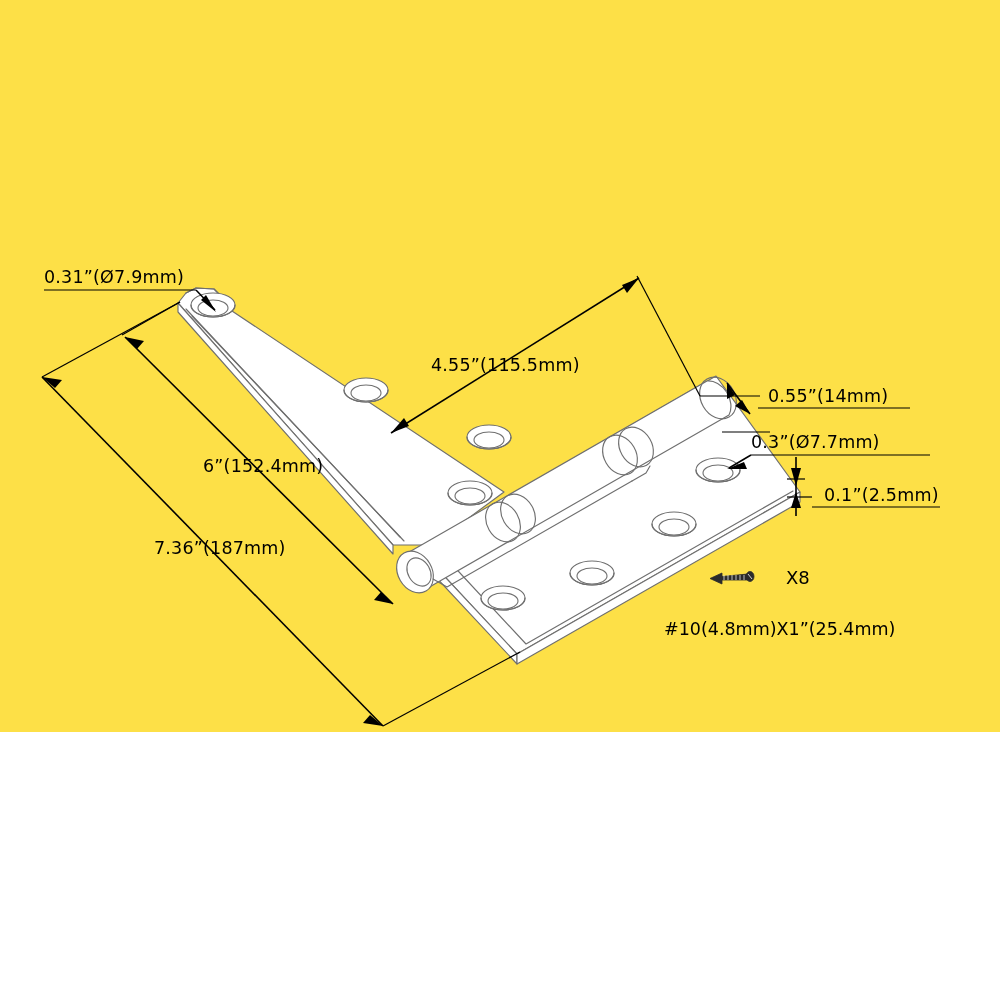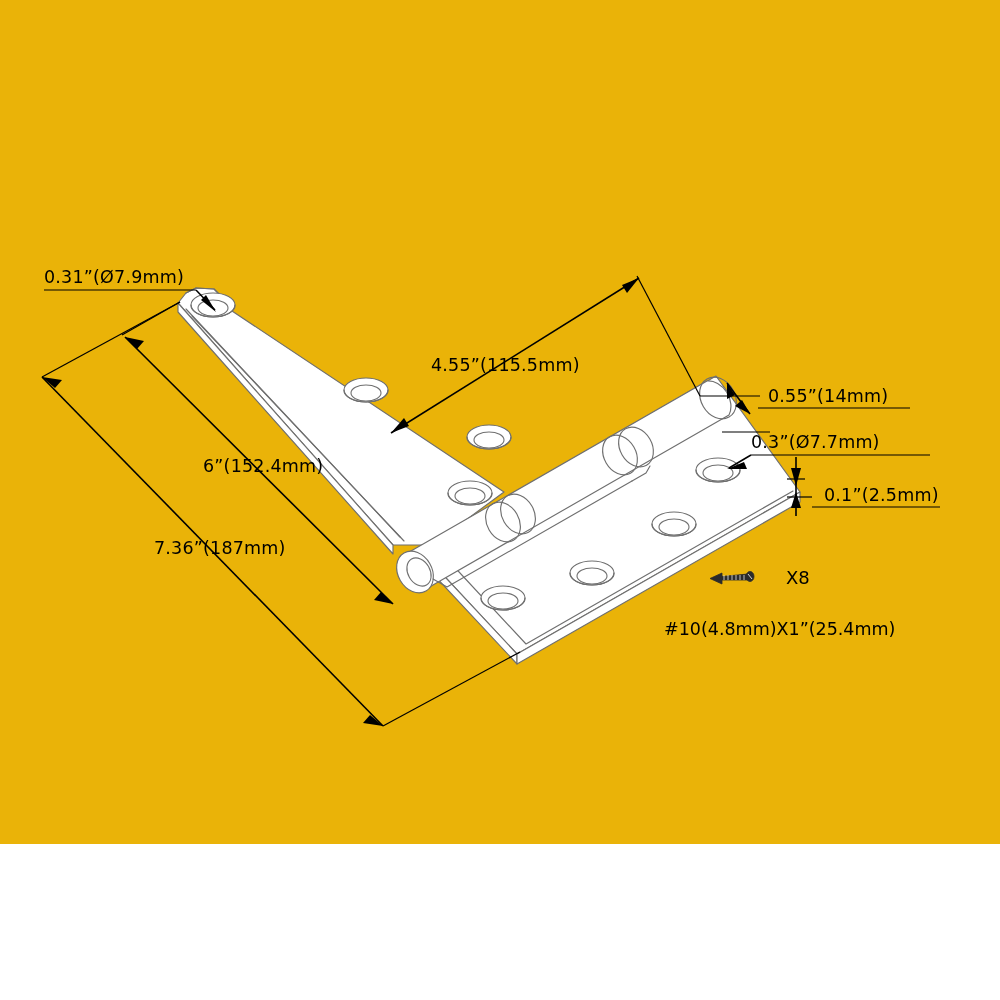--- a/index.html
+++ b/index.html
@@ -10,22 +10,22 @@
   }
   body {
     width: 1000px;
     height: 1000px;
     font-family: "DejaVu Sans", sans-serif;
     overflow: hidden;
   }
   #drawing-root {
     position: relative;
     width: 1000px;
-    height: 844px;
-    background: #eab308;
+    height: 732px;
+    background: #fde047;
   }
   svg#hinge-svg {
     position: absolute;
     left: 0;
     top: 0;
     width: 1000px;
     height: 1000px;
     display: block;
   }
   .dim-text {

